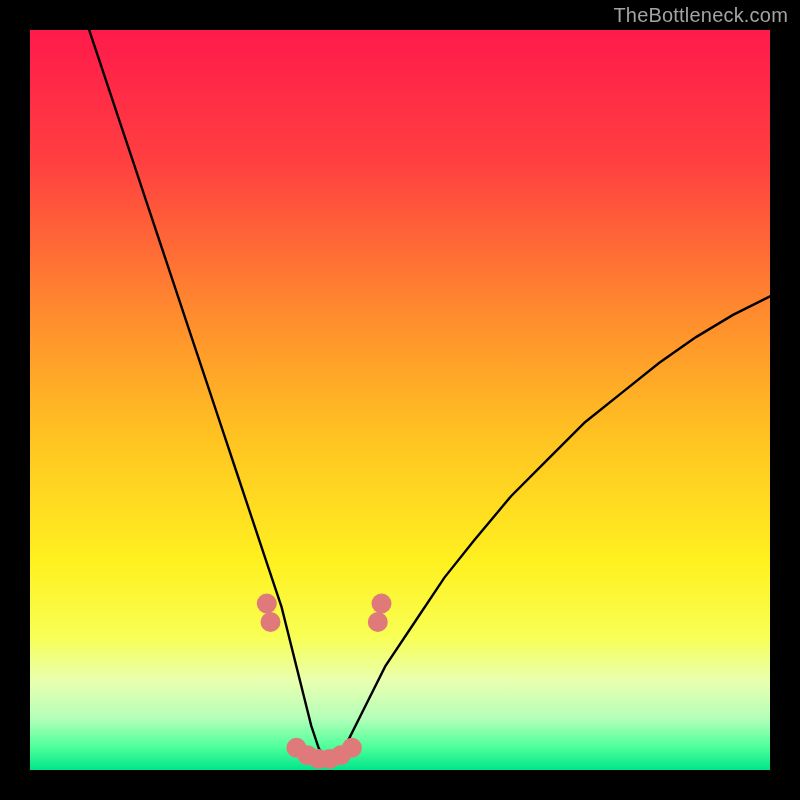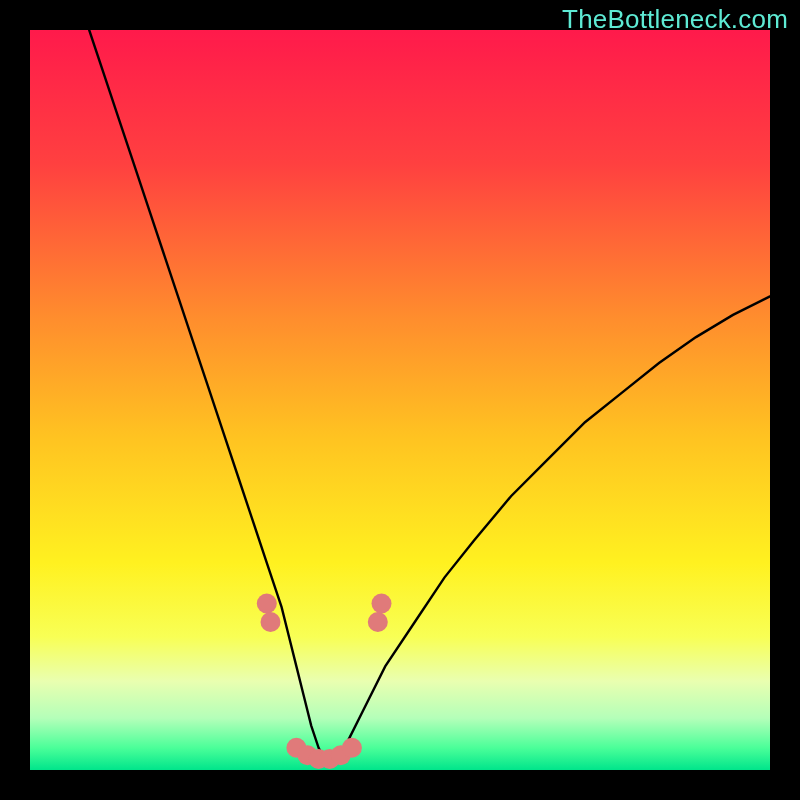--- a/index.html
+++ b/index.html
@@ -14,22 +14,22 @@
   .outer {
     position: relative;
     width: 800px;
     height: 800px;
     background: #000;
   }
   .watermark {
     position: absolute;
     top: 4px;
     right: 12px;
-    color: #5eead4;
-    font-size: 26px;
+    color: #a3a3a3;
+    font-size: 20px;
     font-weight: 400;
     letter-spacing: 0.2px;
     z-index: 5;
   }
   .plot {
     position: absolute;
     display: block;
   }
 </style>
 </head>

